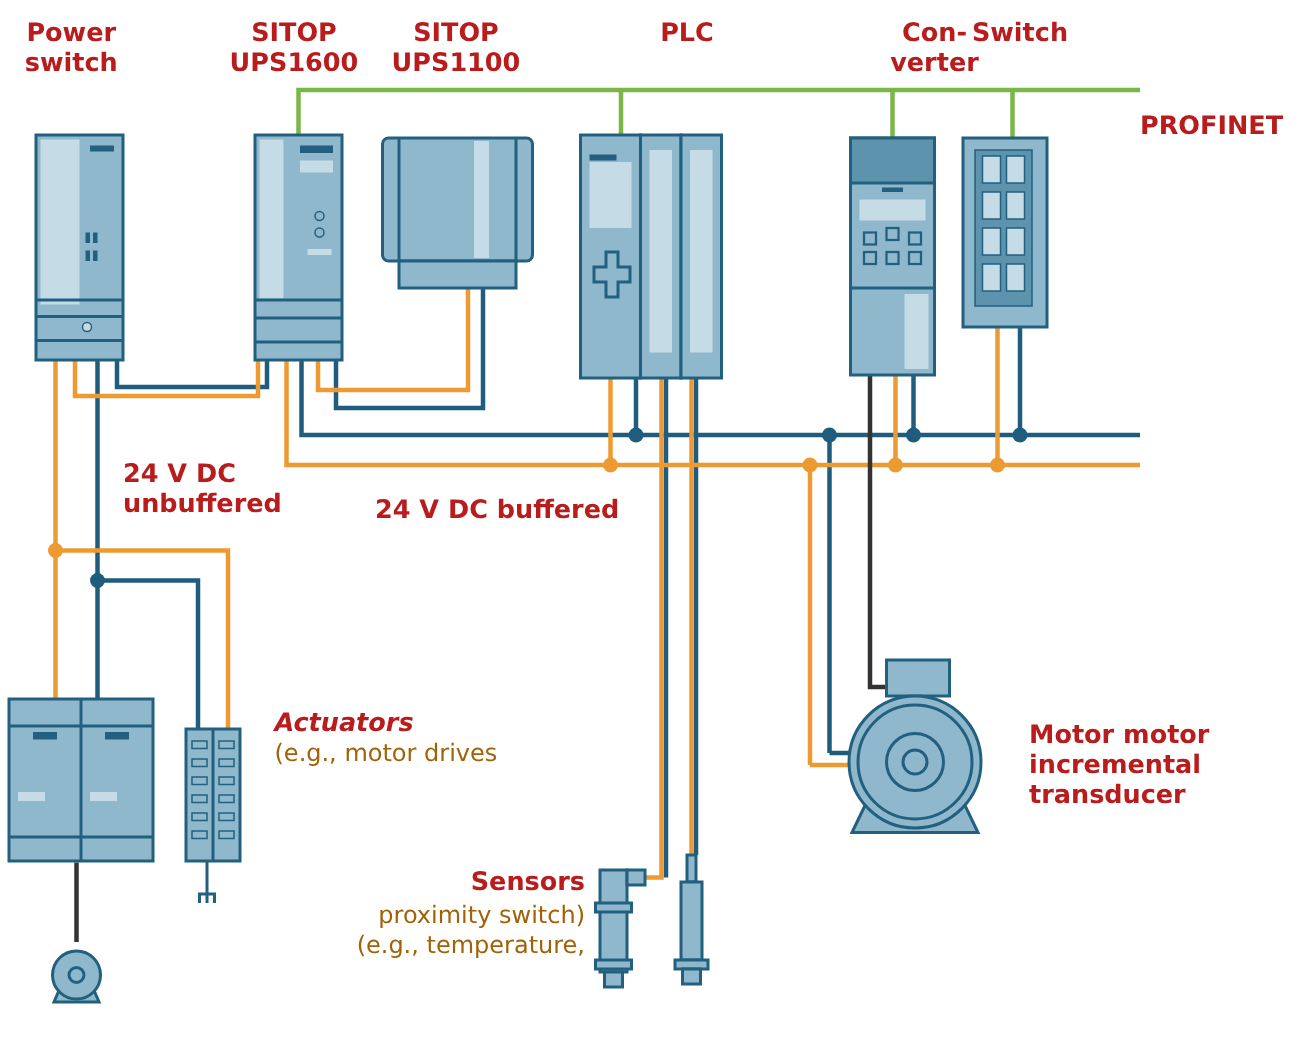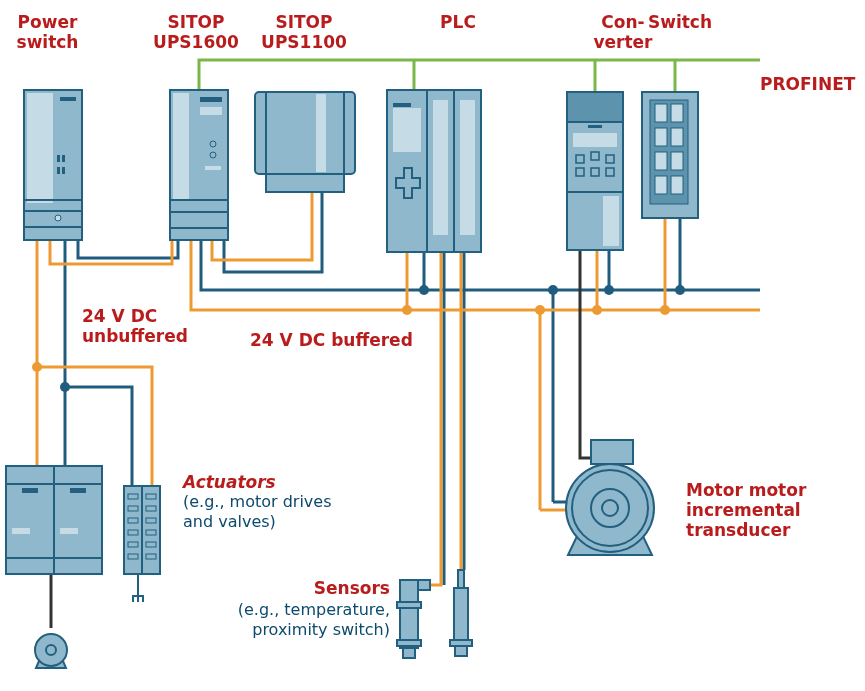--- a/index.html
+++ b/index.html
@@ -1,20 +1,20 @@
 <!DOCTYPE html>
 <html><head>
 <meta charset="utf-8">
 <style>
   html, body { margin:0; padding:0; background:#ffffff; }
   body { width:865px; height:691px; position:relative; overflow:hidden;
          font-family:"DejaVu Sans", "Liberation Sans", sans-serif; }
   svg { position:absolute; left:0; top:0; }
   .lbl { position:absolute; font-weight:bold; color:#b91c1c; font-size:17px; line-height:20px; }
-  .sub { position:absolute; color:#0c4a6e; font-size:16px; line-height:20px; }
+  .sub { position:absolute; color:#a16207; font-size:16px; line-height:20px; }
   .c { text-align:center; }
   .r { text-align:right; }
 </style>
 </head>
 <body>
 
 <svg width="865" height="691" viewBox="0 0 865 691">
 
   <g fill="none" stroke="#7ab648" stroke-width="3">
     <polyline points="199,90 199,60 760,60"></polyline>
@@ -230,26 +230,25 @@
 
 <div class="lbl" style="left:82px;top:306px;">
   <div>24 V DC</div>
   <div>unbuffered</div>
 </div>
 <div class="lbl" style="left:250px;top:330px;">24 V DC buffered</div>
 
 <div class="lbl" style="left:183px;top:472px;font-style:italic;">Actuators</div>
 <div class="sub" style="left:183px;top:492px;">
   <div>(e.g., motor drives</div>
-  <div>and valves)</div>
 </div>
 
 <div class="lbl r" style="left:200px;top:578px;width:190px;text-align:right;">Sensors</div>
 <div class="sub r" style="left:190px;top:600px;width:200px;">
+  <div>proximity switch)</div>
   <div>(e.g., temperature,</div>
-  <div>proximity switch)</div>
 </div>
 
 <div class="lbl" style="left:686px;top:480px;">
   <div>Motor motor</div>
   <div>incremental</div>
   <div>transducer</div>
 </div>
 
 </body></html>

